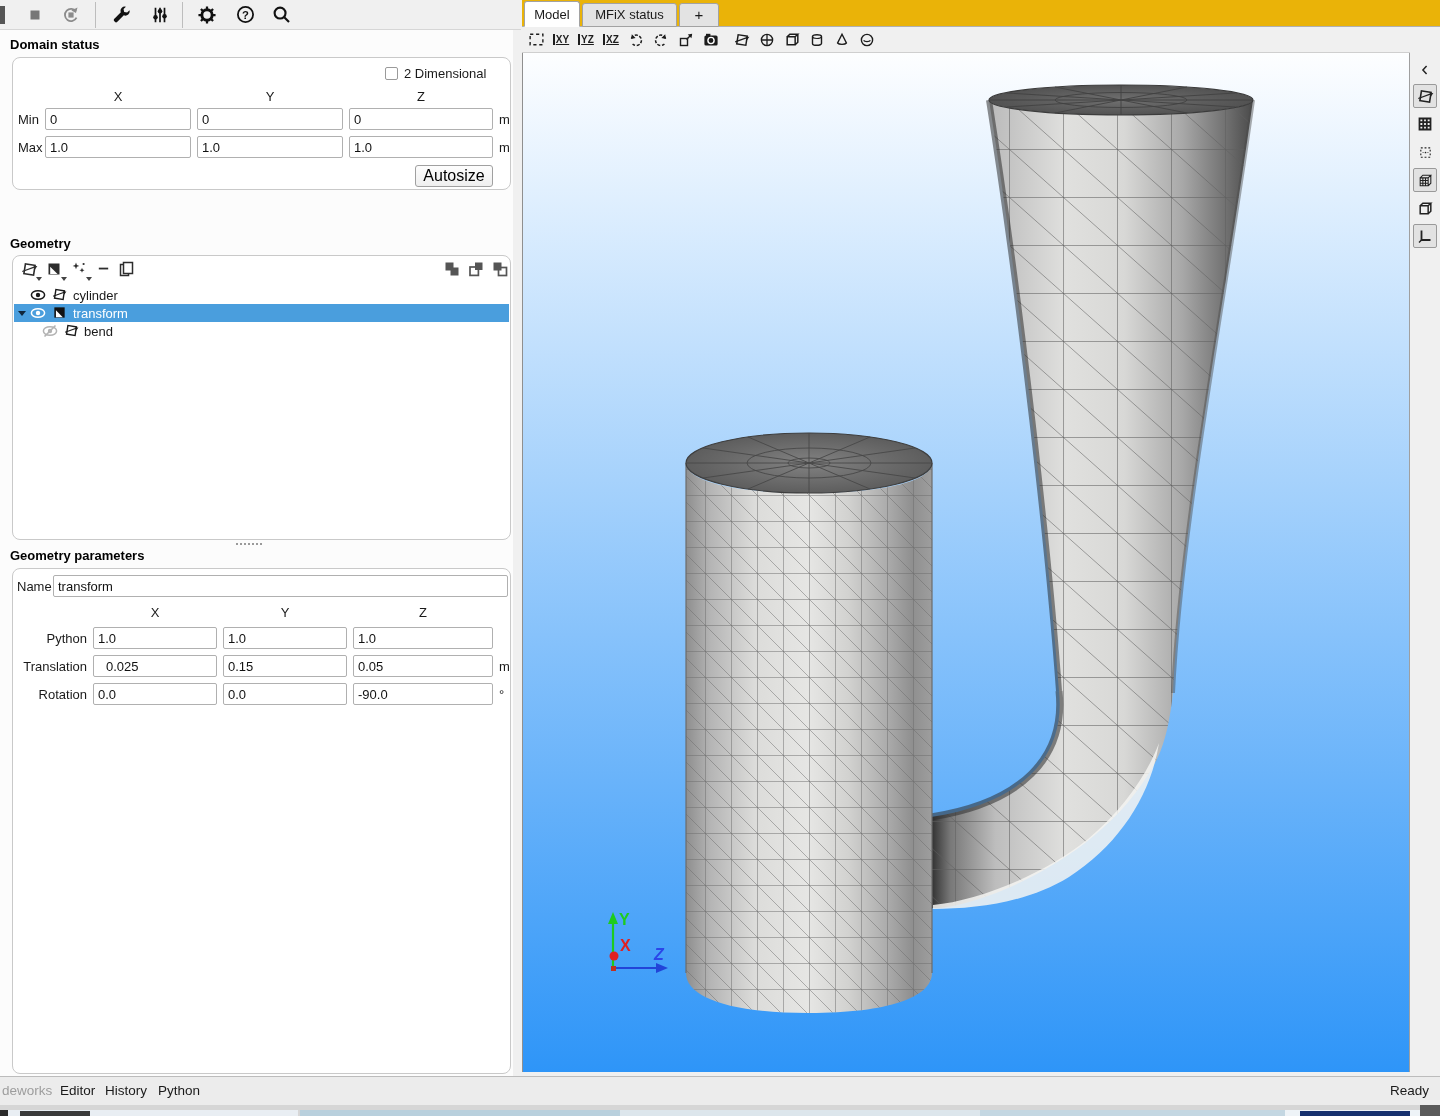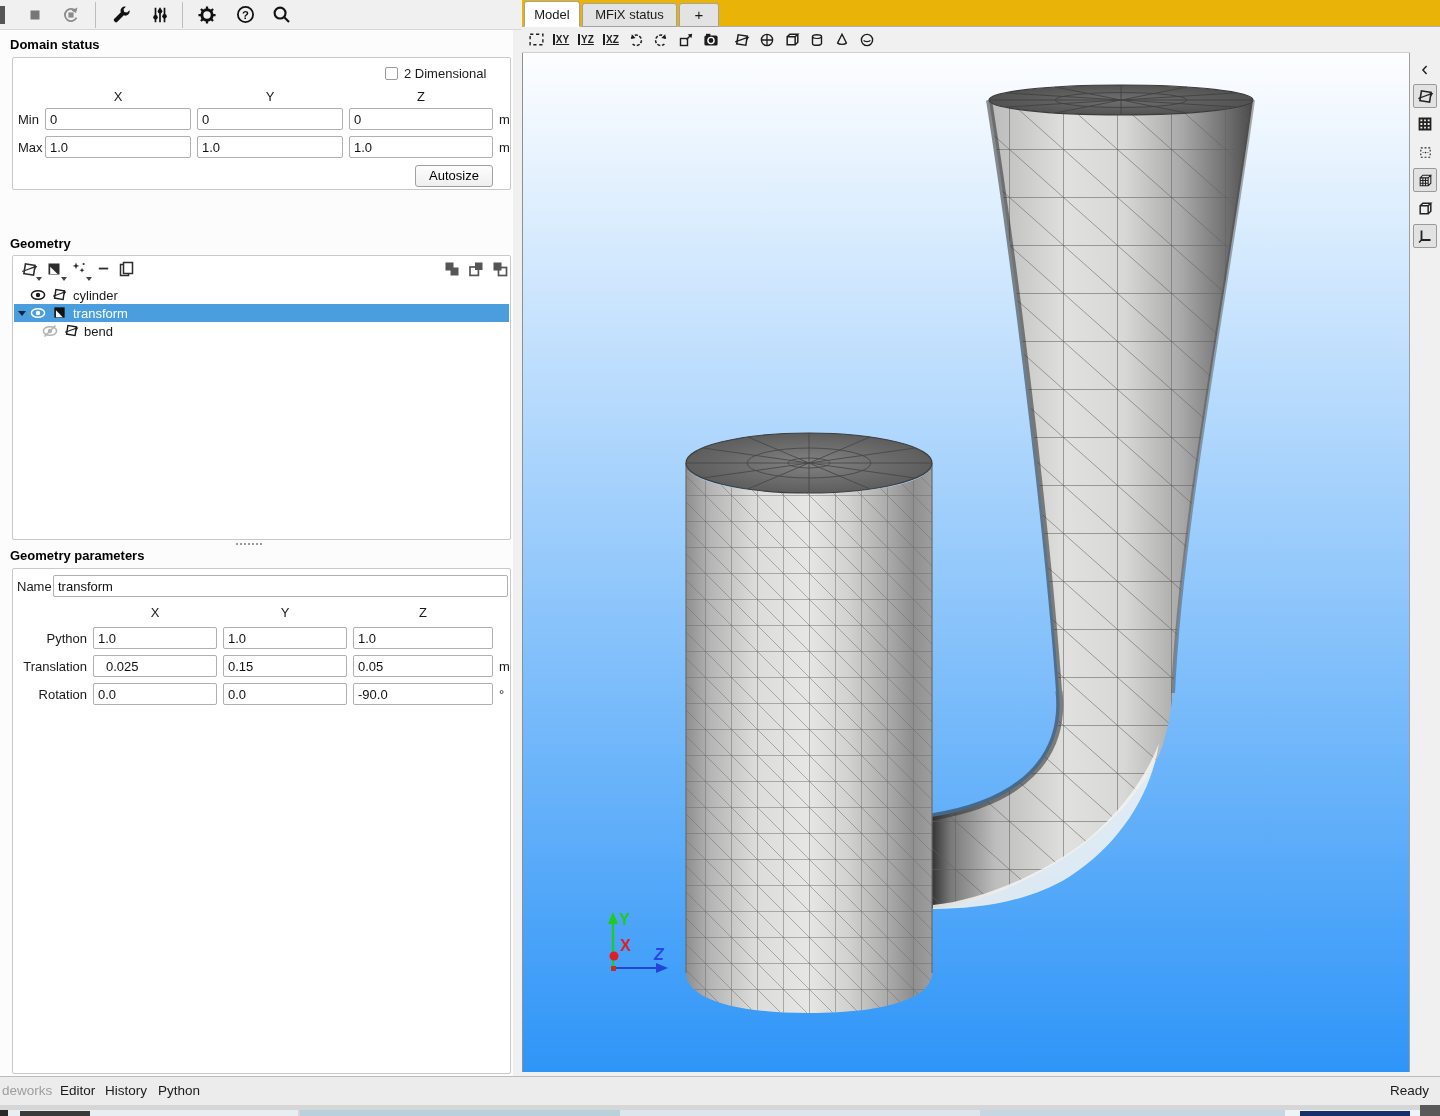--- a/index.html
+++ b/index.html
@@ -13,29 +13,29 @@
   .mt-sep { width:1px; height:26px; background:#bdbdbd; margin:0 6px; }
   .ibtn { display:inline-flex; align-items:center; justify-content:center;
     width:24px; height:24px; color:#111; background:transparent; border:none; }
   .ibtn.dis { color:#777; }
   .ibtn svg { display:block; }
 
   
   .left-panel { position:absolute; left:0; top:30px; width:513px; height:1046px; background:#fcfcfc; }
   .sec-title { position:absolute; left:10px; font-weight:bold; color:#000; }
   .panel-box { position:absolute; left:12px; width:499px; background:#ffffff;
-    border:1px solid #c9c9c9; border-radius:2px; }
+    border:1px solid #c9c9c9; border-radius:8px; }
   .lbl { position:absolute; color:#1a1a1a; }
   .txt-in { position:absolute; height:22px; border:1px solid #b0b0b0; border-radius:2px;
     background:#fff; font:13px "Liberation Sans","DejaVu Sans",sans-serif; padding:0 4px; color:#111; }
   .colhead { position:absolute; text-align:center; }
   .checkbox { position:absolute; width:13px; height:13px; border:1px solid #9a9a9a;
     border-radius:2px; background:#fff; }
   .pushbtn { position:absolute; border:1px solid #a0a0a0; border-radius:3px;
-    background:linear-gradient(#fdfdfd,#efefef); font-size:13px; text-align:center; line-height:20px; }
+    background:linear-gradient(#fdfdfd,#efefef); font-size:16px; text-align:center; line-height:20px; }
 
   
   .tree-toolbar-icon { position:absolute; width:20px; height:20px; color:#2d2d2d; }
   .tree-toolbar-icon .dd { position:absolute; right:-1px; bottom:0; width:0; height:0;
     border-left:3px solid transparent; border-right:3px solid transparent; border-top:4px solid #444; }
   .tree-row { position:absolute; left:1px; right:1px; height:18px; display:flex; align-items:center; }
   .tree-row.sel { background:#4a9edd; color:#fff; }
   .expander { width:0; height:0; border-left:4px solid transparent; border-right:4px solid transparent;
     border-top:5px solid #10263a; position:absolute; left:4px; top:7px; }
   .tico { width:16px; height:16px; flex:0 0 16px; }

